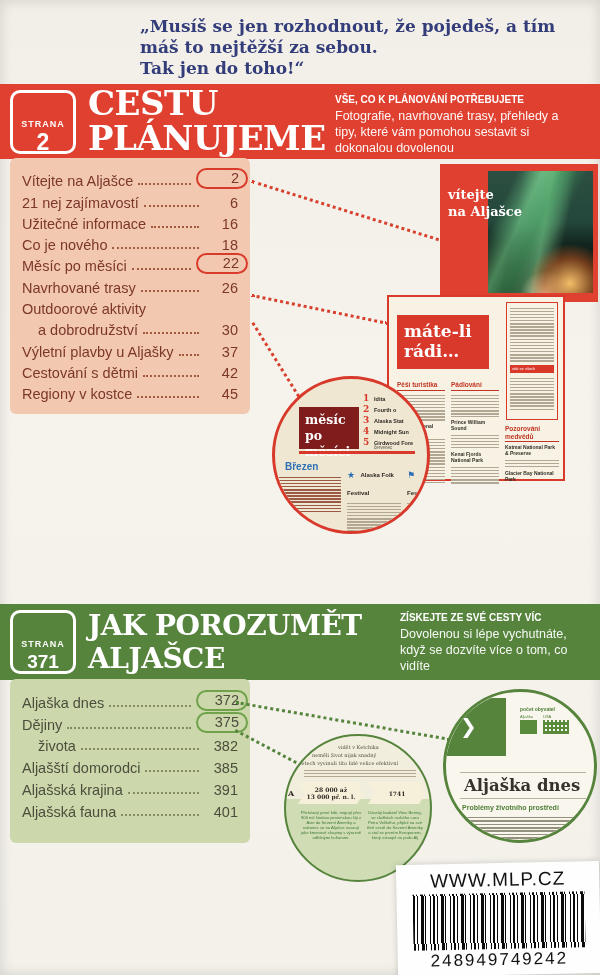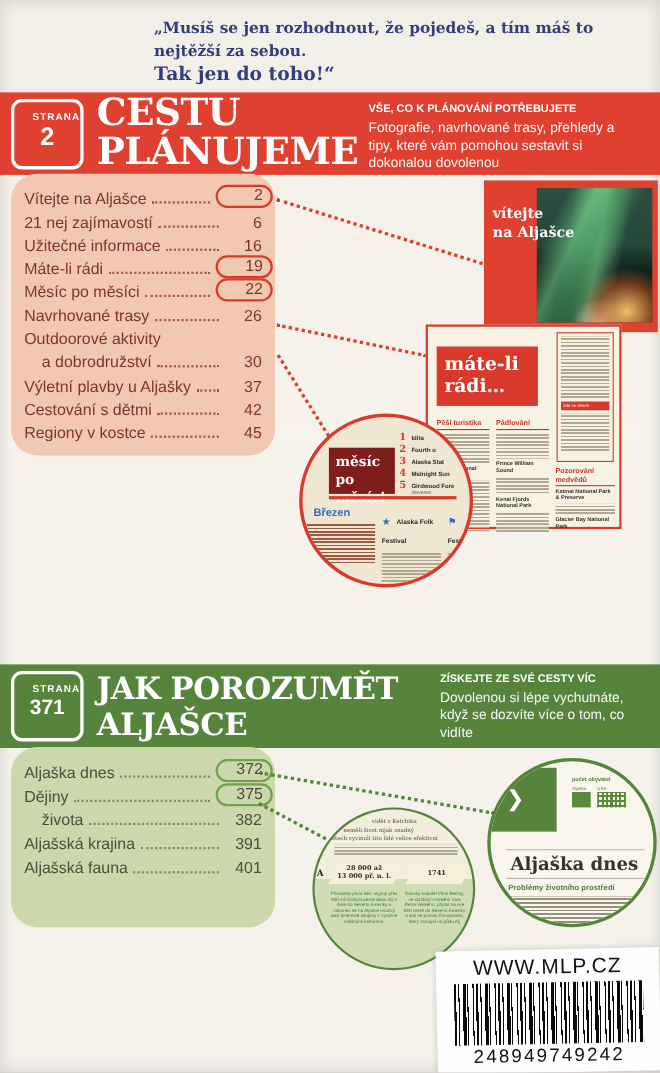--- a/index.html
+++ b/index.html
@@ -4,43 +4,43 @@
 <style>
   html,body{margin:0;padding:0;background:#d9d6cf;}
   #page{position:relative;width:600px;height:975px;overflow:hidden;
         background:linear-gradient(180deg,#f2efe8 0%,#f5f3ec 40%,#f3f1ea 100%);
         box-shadow:inset 0 0 14px rgba(0,0,0,.14);
         font-family:"Liberation Sans","DejaVu Sans",sans-serif;}
   .serif{font-family:"DejaVu Serif","Liberation Serif",serif;}
 
   
   .quote{position:absolute;left:140px;top:16px;width:450px;color:#333d7a;}
-  .quote .l1{font-family:"DejaVu Serif","Liberation Serif",serif;font-weight:bold;font-size:14px;line-height:21px;}
+  .quote .l1{font-family:"DejaVu Serif","Liberation Serif",serif;font-weight:bold;font-size:17px;line-height:21px;}
   .quote .l2{font-family:"DejaVu Serif","Liberation Serif",serif;font-weight:bold;font-size:17px;line-height:21px;}
   .quote .attr{margin:6px 0 0 22px;font-size:10.5px;font-weight:bold;letter-spacing:1px;color:#4a528c;}
 
   
   .band{position:absolute;left:0;right:0;color:#fff;}
   .band.red{top:84px;height:75px;background:#df4030;}
   .band.green{top:604px;height:76px;background:#56843c;}
   .strana{position:absolute;left:10px;top:6px;width:60px;height:58px;border:3px solid #fff;border-radius:10px;
           text-align:center;color:#fff;}
-  .strana .sl{font-size:9px;font-weight:bold;letter-spacing:1px;margin-top:8px;text-align:right;}
+  .strana .sl{font-size:9px;font-weight:bold;letter-spacing:1px;margin-top:26px;}
   .strana .sn{font-size:23px;font-weight:bold;line-height:26px;}
   .band-title{position:absolute;left:88px;top:2px;font-weight:bold;letter-spacing:-.5px;color:#fff;}
   .band.red .band-title{font-size:34px;line-height:35px;}
   .band.green .band-title{font-size:28px;line-height:33px;top:5px;}
   .band-side{position:absolute;width:200px;color:#fff;}
   .band.red .band-side{left:335px;top:8px;width:230px;}
   .band.green .band-side{left:400px;top:6px;width:185px;}
   .band-side .tag{font-size:10px;font-weight:bold;line-height:16px;}
   .band-side .desc{font-size:12.5px;line-height:16px;color:rgba(255,255,255,.95);}
 
   
-  .toc{position:absolute;border-radius:24px;padding:10px 12px 6px 12px;}
+  .toc{position:absolute;border-radius:6px;padding:10px 12px 6px 12px;}
   .toc.pink{left:10px;top:158px;width:216px;height:240px;background:#f2c8b1;color:#7c372a;}
   .toc.ltgreen{left:10px;top:679px;width:216px;height:148px;background:#ccd8ab;color:#4b4e3d;}
   .trow{display:flex;align-items:flex-end;height:21.3px;font-size:14.5px;}
   .toc.ltgreen .trow{height:21.8px;}
   .tlabel{white-space:nowrap;}
   .indent{padding-left:16px;}
   .lead{flex:1;border-bottom:2px dotted #a5593f;margin:0 5px 4px 5px;min-width:8px;}
   .toc.ltgreen .lead{border-bottom-color:#85895f;}
   .tnum{min-width:34px;text-align:right;}
   .tnum.box{border:2.5px solid #d93b2b;border-radius:11px;padding:0 7px 1px 7px;margin-right:-10px;}
@@ -166,23 +166,23 @@
         <span class="tlabel">21 nej zajímavostí</span>
         <span class="lead"></span>
         <span class="tnum">6</span>
       </div>
     <div class="trow">
         <span class="tlabel">Užitečné informace</span>
         <span class="lead"></span>
         <span class="tnum">16</span>
       </div>
     <div class="trow">
-        <span class="tlabel">Máte-li rádi</span>
-        <span class="lead"></span>
-        <span class="tnum box">19</span>
+        <span class="tlabel">Co je nového</span>
+        <span class="lead"></span>
+        <span class="tnum">18</span>
       </div>
     <div class="trow">
         <span class="tlabel">Měsíc po měsíci</span>
         <span class="lead"></span>
         <span class="tnum box">22</span>
       </div>
     <div class="trow">
         <span class="tlabel">Navrhované trasy</span>
         <span class="lead"></span>
         <span class="tnum">26</span>
@@ -322,20 +322,25 @@
       </div>
     <div class="trow">
         <span class="tlabel">Dějiny</span>
         <span class="lead"></span>
         <span class="tnum box">375</span>
       </div>
     <div class="trow">
         <span class="tlabel indent">života</span>
         <span class="lead"></span>
         <span class="tnum">382</span>
+      </div>
+    <div class="trow">
+        <span class="tlabel">Aljašští domorodci</span>
+        <span class="lead"></span>
+        <span class="tnum">385</span>
       </div>
     <div class="trow">
         <span class="tlabel">Aljašská krajina</span>
         <span class="lead"></span>
         <span class="tnum">391</span>
       </div>
     <div class="trow">
         <span class="tlabel">Aljašská fauna</span>
         <span class="lead"></span>
         <span class="tnum">401</span>

